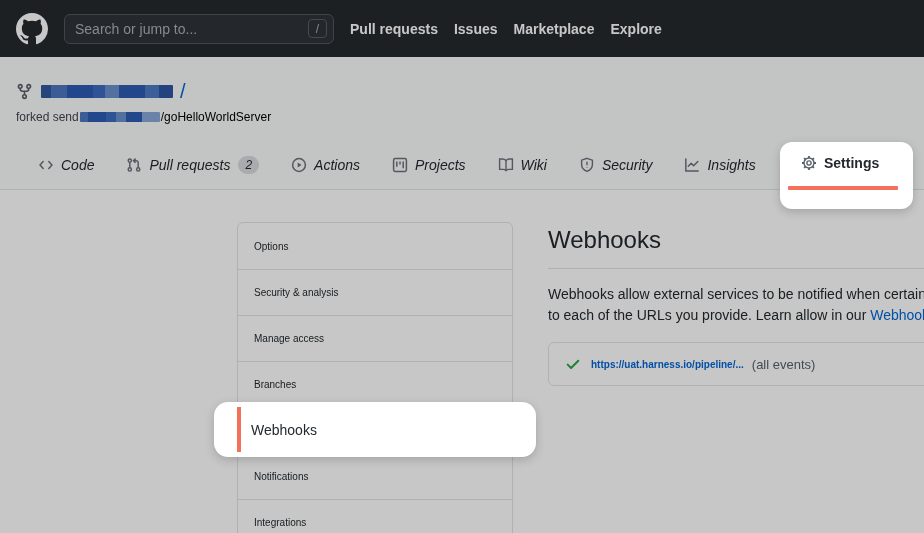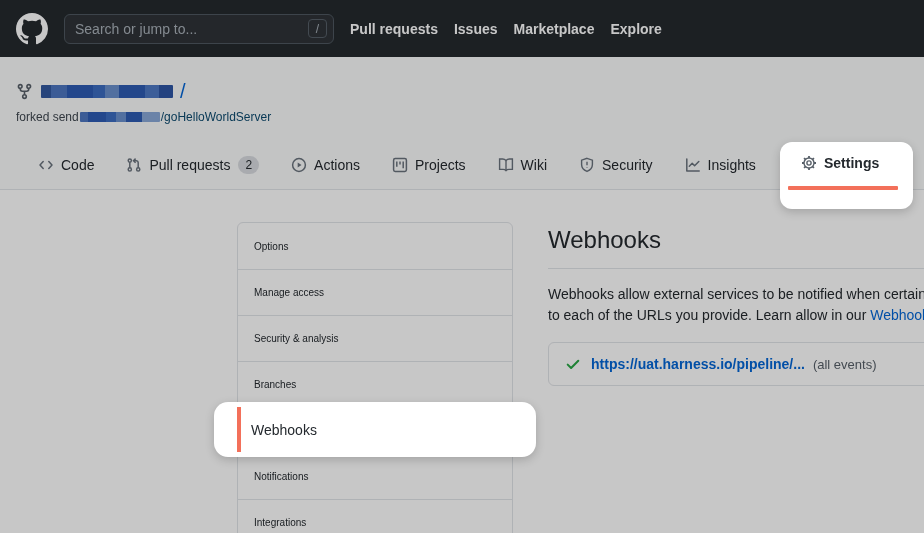--- a/index.html
+++ b/index.html
@@ -29,47 +29,47 @@
           background:linear-gradient(90deg,#33599f 0 10px,#4d77c0 0 26px,#2d5bb4 0 52px,#3c6cc0 0 64px,
                      #6a90cd 0 78px,#2e5cb2 0 104px,#4d79c4 0 118px,#2d55a5 0 100%); }
   .blur-big { width:132px; height:13px; }
   .blur-small { width:80px; height:10px; margin:0 1px;
           background:linear-gradient(90deg,#4d77c0 0 8px,#2d5bb4 0 26px,#3c6cc0 0 36px,#6a90cd 0 46px,
                      #2e5cb2 0 62px,#8aa8d8 0 100%); }
   .repo-sep { color:#0366d6; font-size:20px; margin:0 7px; }
   .repo-name { color:#0366d6; font-size:20px; font-weight:700; text-decoration:none; cursor:pointer; }
   .forked-row { position:absolute; left:16px; top:53px; display:flex; align-items:center;
                 font-size:12px; color:#3f474f; }
-  .forked-row a { color:#0c4a6e; text-decoration:none; cursor:pointer; }
+  .forked-row a { color:#000000; text-decoration:none; cursor:pointer; }
 
   
   .tabs { position:absolute; left:22px; bottom:0; height:48px; display:flex; align-items:stretch; }
   .tab { display:flex; align-items:center; padding:0 16px; font-size:14px; color:#24292e;
-         text-decoration:none; cursor:pointer; white-space:nowrap; }
+         text-decoration:none; cursor:pointer; white-space:nowrap;font-style:italic; }
   .tab .ic { width:16px; height:16px; color:#6a737d; margin-right:7px; flex:0 0 auto; }
   .tab .cnt { margin-left:8px; background:#d9dce0; color:#24292e; border-radius:10px;
               font-size:12px; line-height:18px; padding:0 7px; }
 
   
   .side-menu { position:absolute; left:237px; top:222px; width:276px;
                background:#ffffff; border:1px solid #e1e4e8; border-radius:6px; z-index:1; }
   .side-item { height:46px; display:flex; align-items:center; padding-left:16px;
                font-size:10px; color:#24292e; cursor:pointer; }
   .side-item + .side-item { border-top:1px solid #e1e4e8; }
 
   .main { position:absolute; left:548px; top:226px; width:800px; z-index:1; }
   .main h2 { font-size:24px; font-weight:400; color:#24292e; padding-bottom:14px;
              border-bottom:1px solid #e1e4e8; }
   .desc { margin-top:15px; font-size:14px; line-height:21px; color:#24292e; }
   .desc .line { display:block; white-space:nowrap; }
   .desc a { color:#0366d6; text-decoration:none; cursor:pointer; }
   .hook-row { margin-top:16px; width:700px; border:1px solid #e1e4e8; border-radius:6px;
               background:#fff; display:flex; align-items:center; padding:13px 16px; }
   .check-ic { width:16px; height:16px; color:#28a745; margin-right:10px; flex:0 0 auto; }
-  .hook-url { font-size:14px; font-weight:700; color:#0366d6; text-decoration:none; cursor:pointer; white-space:nowrap; }
+  .hook-url { font-size:10px; font-weight:700; color:#0366d6; text-decoration:none; cursor:pointer; white-space:nowrap; }
   .hook-events { font-size:13px; color:#586069; margin-left:8px; white-space:nowrap; }
 
   
   .dim { position:absolute; inset:0; background:rgba(0,0,0,0.22); z-index:40; }
   .spot { position:absolute; background:#ffffff; z-index:50; box-shadow:0 3px 10px rgba(0,0,0,0.18); }
   .spot-settings { left:780px; top:142px; width:133px; height:67px; border-radius:12px; cursor:pointer; }
   .spot-settings .row { position:absolute; left:21px; top:13px; display:flex; align-items:center; }
   .spot-settings .ic { width:16px; height:16px; color:#586069; margin-right:7px; }
   .spot-settings .lbl { font-size:14px; font-weight:700; color:#24292e; }
   .spot-settings .uline { position:absolute; left:8px; top:44px; width:110px; height:4px;
@@ -179,22 +179,22 @@
               <path d="M8 1v2M8 13v2M1 8h2M13 8h2M3.05 3.05l1.4 1.4M11.55 11.55l1.4 1.4M12.95 3.05l-1.4 1.4M4.45 11.55l-1.4 1.4"></path>
             </g>
           </svg>
         <span>Settings</span>
       </a>
     </nav>
   </div>
 
   <nav class="side-menu">
     <div class="side-item">Options</div>
+    <div class="side-item">Security &amp; analysis</div>
     <div class="side-item">Manage access</div>
-    <div class="side-item">Security &amp; analysis</div>
     <div class="side-item">Branches</div>
     <div class="side-item">Webhooks</div>
     <div class="side-item">Notifications</div>
     <div class="side-item">Integrations</div>
   </nav>
 
   <main class="main">
     <h2>Webhooks</h2>
     <p class="desc">
       <span class="line">Webhooks allow external services to be notified when certain events happen. When the specified events happen, we’ll send a POST request</span>

